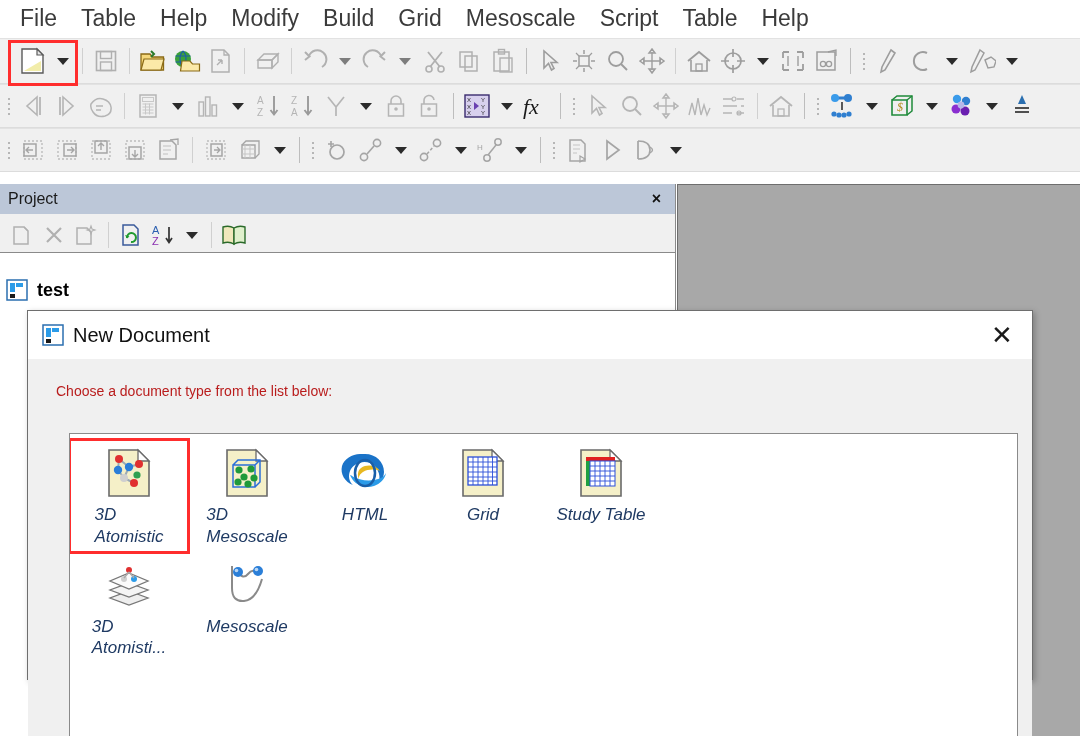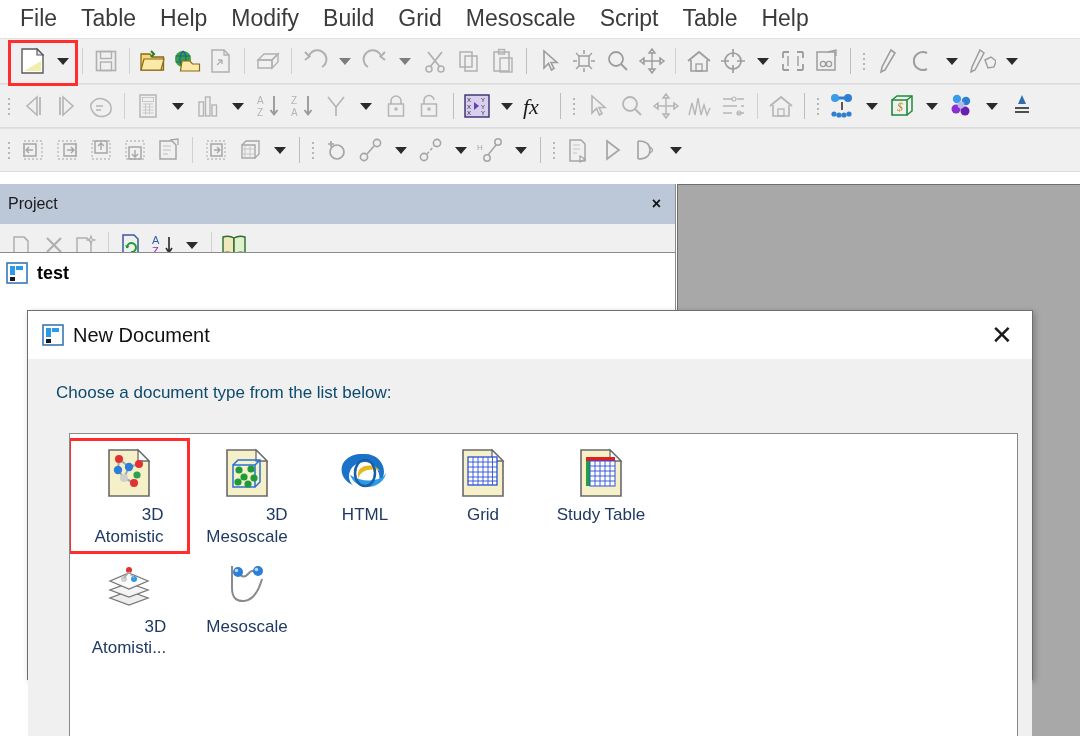--- a/index.html
+++ b/index.html
@@ -95,21 +95,21 @@
 
   
   .project-panel {
     position: absolute;
     top: 184px; left: 0;
     width: 676px; height: 552px;
     background: #f0f0f0;
     border-right: 1px solid #8a8a8a;
   }
   .project-title {
-    height: 40px;
+    height: 30px;
     background: #bcc7d8;
     display: flex; align-items: center;
     padding: 0 8px;
     font-size: 16px; color: #1a1a1a;
     justify-content: space-between;
   }
   .project-title .x {
     font-size: 16px; font-weight: bold; color: #111;
     padding: 0 6px; cursor: default;
   }
@@ -129,20 +129,21 @@
     top: 68px; left: 0; right: 0; bottom: 0;
     background: #ffffff;
     border-top: 1px solid #8a8a8a;
     padding: 6px 0 0 6px;
   }
   .tree-node {
     display: flex; align-items: center;
     gap: 9px; height: 28px;
     font-size: 18px; font-weight: bold; color: #000;
     cursor: default;
+    margin-top: 17px;
   }
 
   
   .mdi-area {
     position: absolute;
     top: 184px; left: 677px;
     width: 403px; height: 552px;
     background: #a8a8a8;
     border-top: 1px solid #6e6e6e;
     border-left: 1px solid #6e6e6e;
@@ -176,21 +177,21 @@
     cursor: default;
     font-family: "Liberation Sans", sans-serif;
   }
   .dlg-body {
     position: relative;
     height: 378px;
     background: #f0f0f0;
     padding: 0 14px;
   }
   .dlg-prompt {
-    font-size: 17px; color: #0c4a6e;
+    font-size: 14px; color: #b91c1c;
     padding: 24px 0 16px 14px;
   }
   .doc-list {
     position: absolute;
     left: 41px; right: 14px; top: 74px; bottom: 0;
     background: #ffffff;
     border: 1px solid #8a8a8a;
     border-bottom: none;
     overflow: hidden;
     padding: 6px 0 0 0;
@@ -207,24 +208,25 @@
     cursor: default;
     position: relative;
   }
   .doc-icon {
     width: 54px; height: 54px;
     display: flex; align-items: center; justify-content: center;
   }
   .doc-label {
     font-size: 17px;
     color: #1f3a63;
-    text-align: right;
+    text-align: left;
     line-height: 1.28;
     margin-top: 4px;
     max-width: 116px;
+    font-style: italic;
   }
   .doc-item.selected {
     outline: 3px solid #ff2d2d;
     outline-offset: -1px;
   }
 </style>
 </head>
 <body>
 
 <div id="app">

